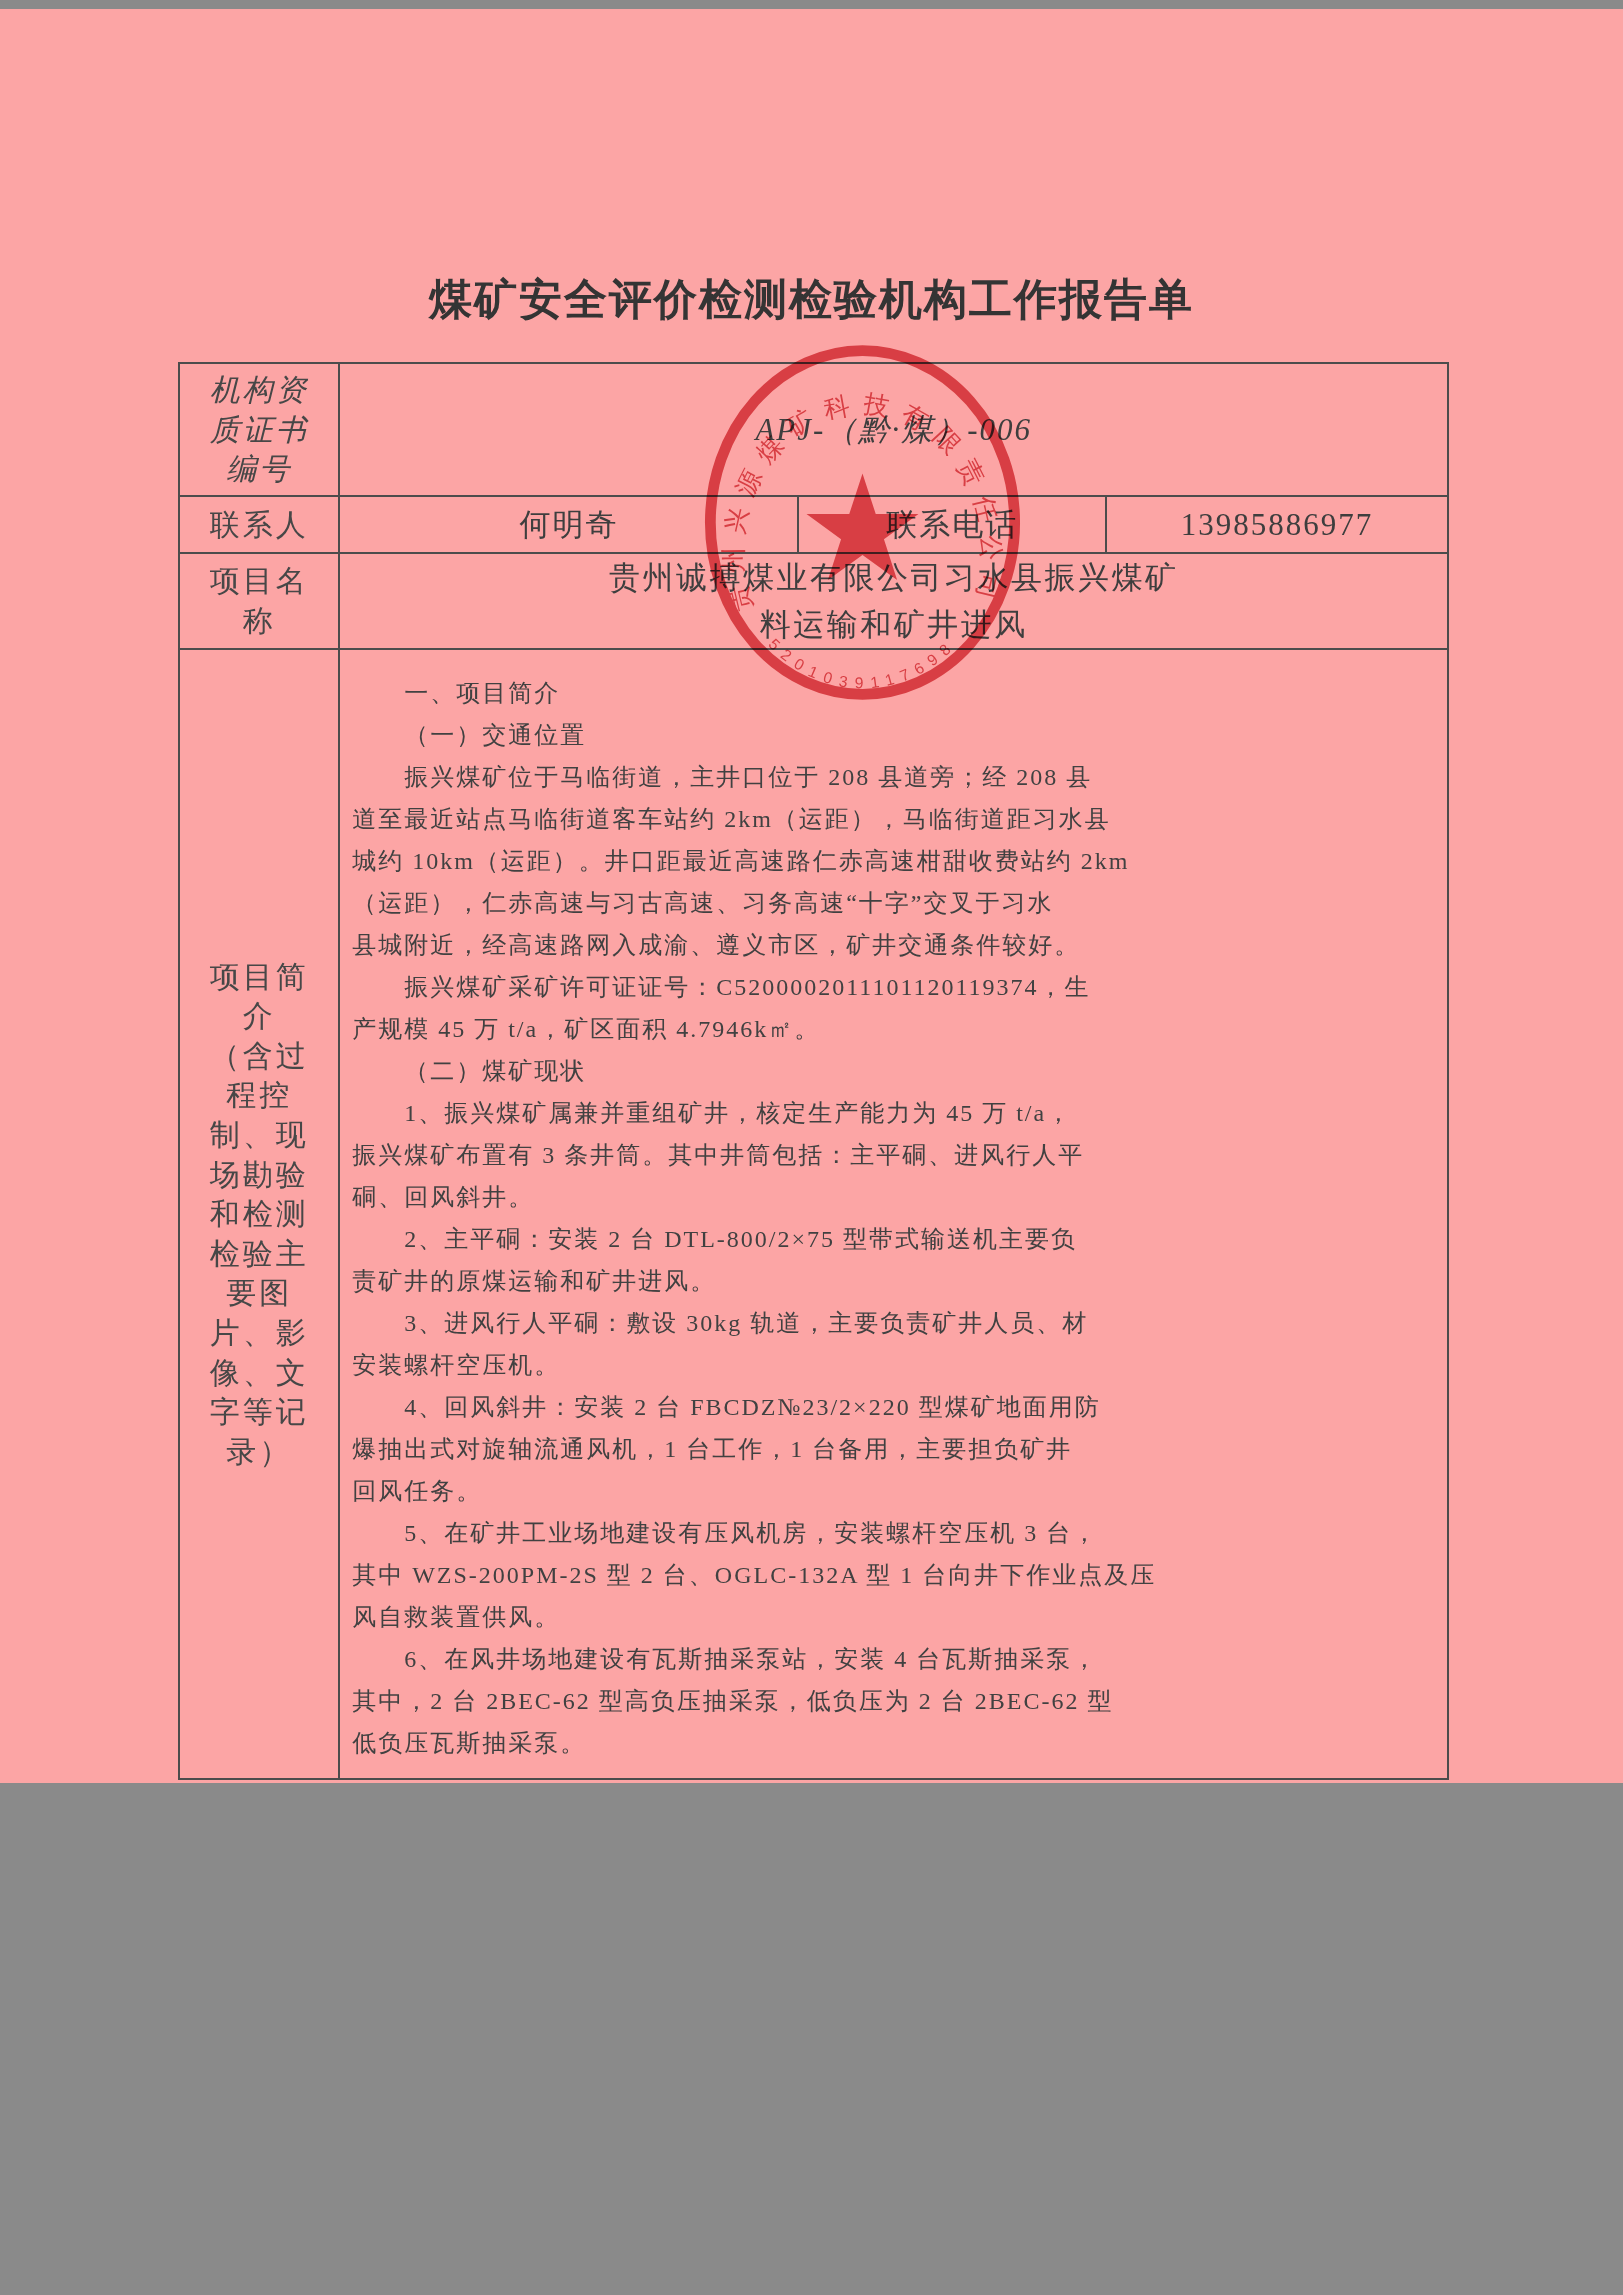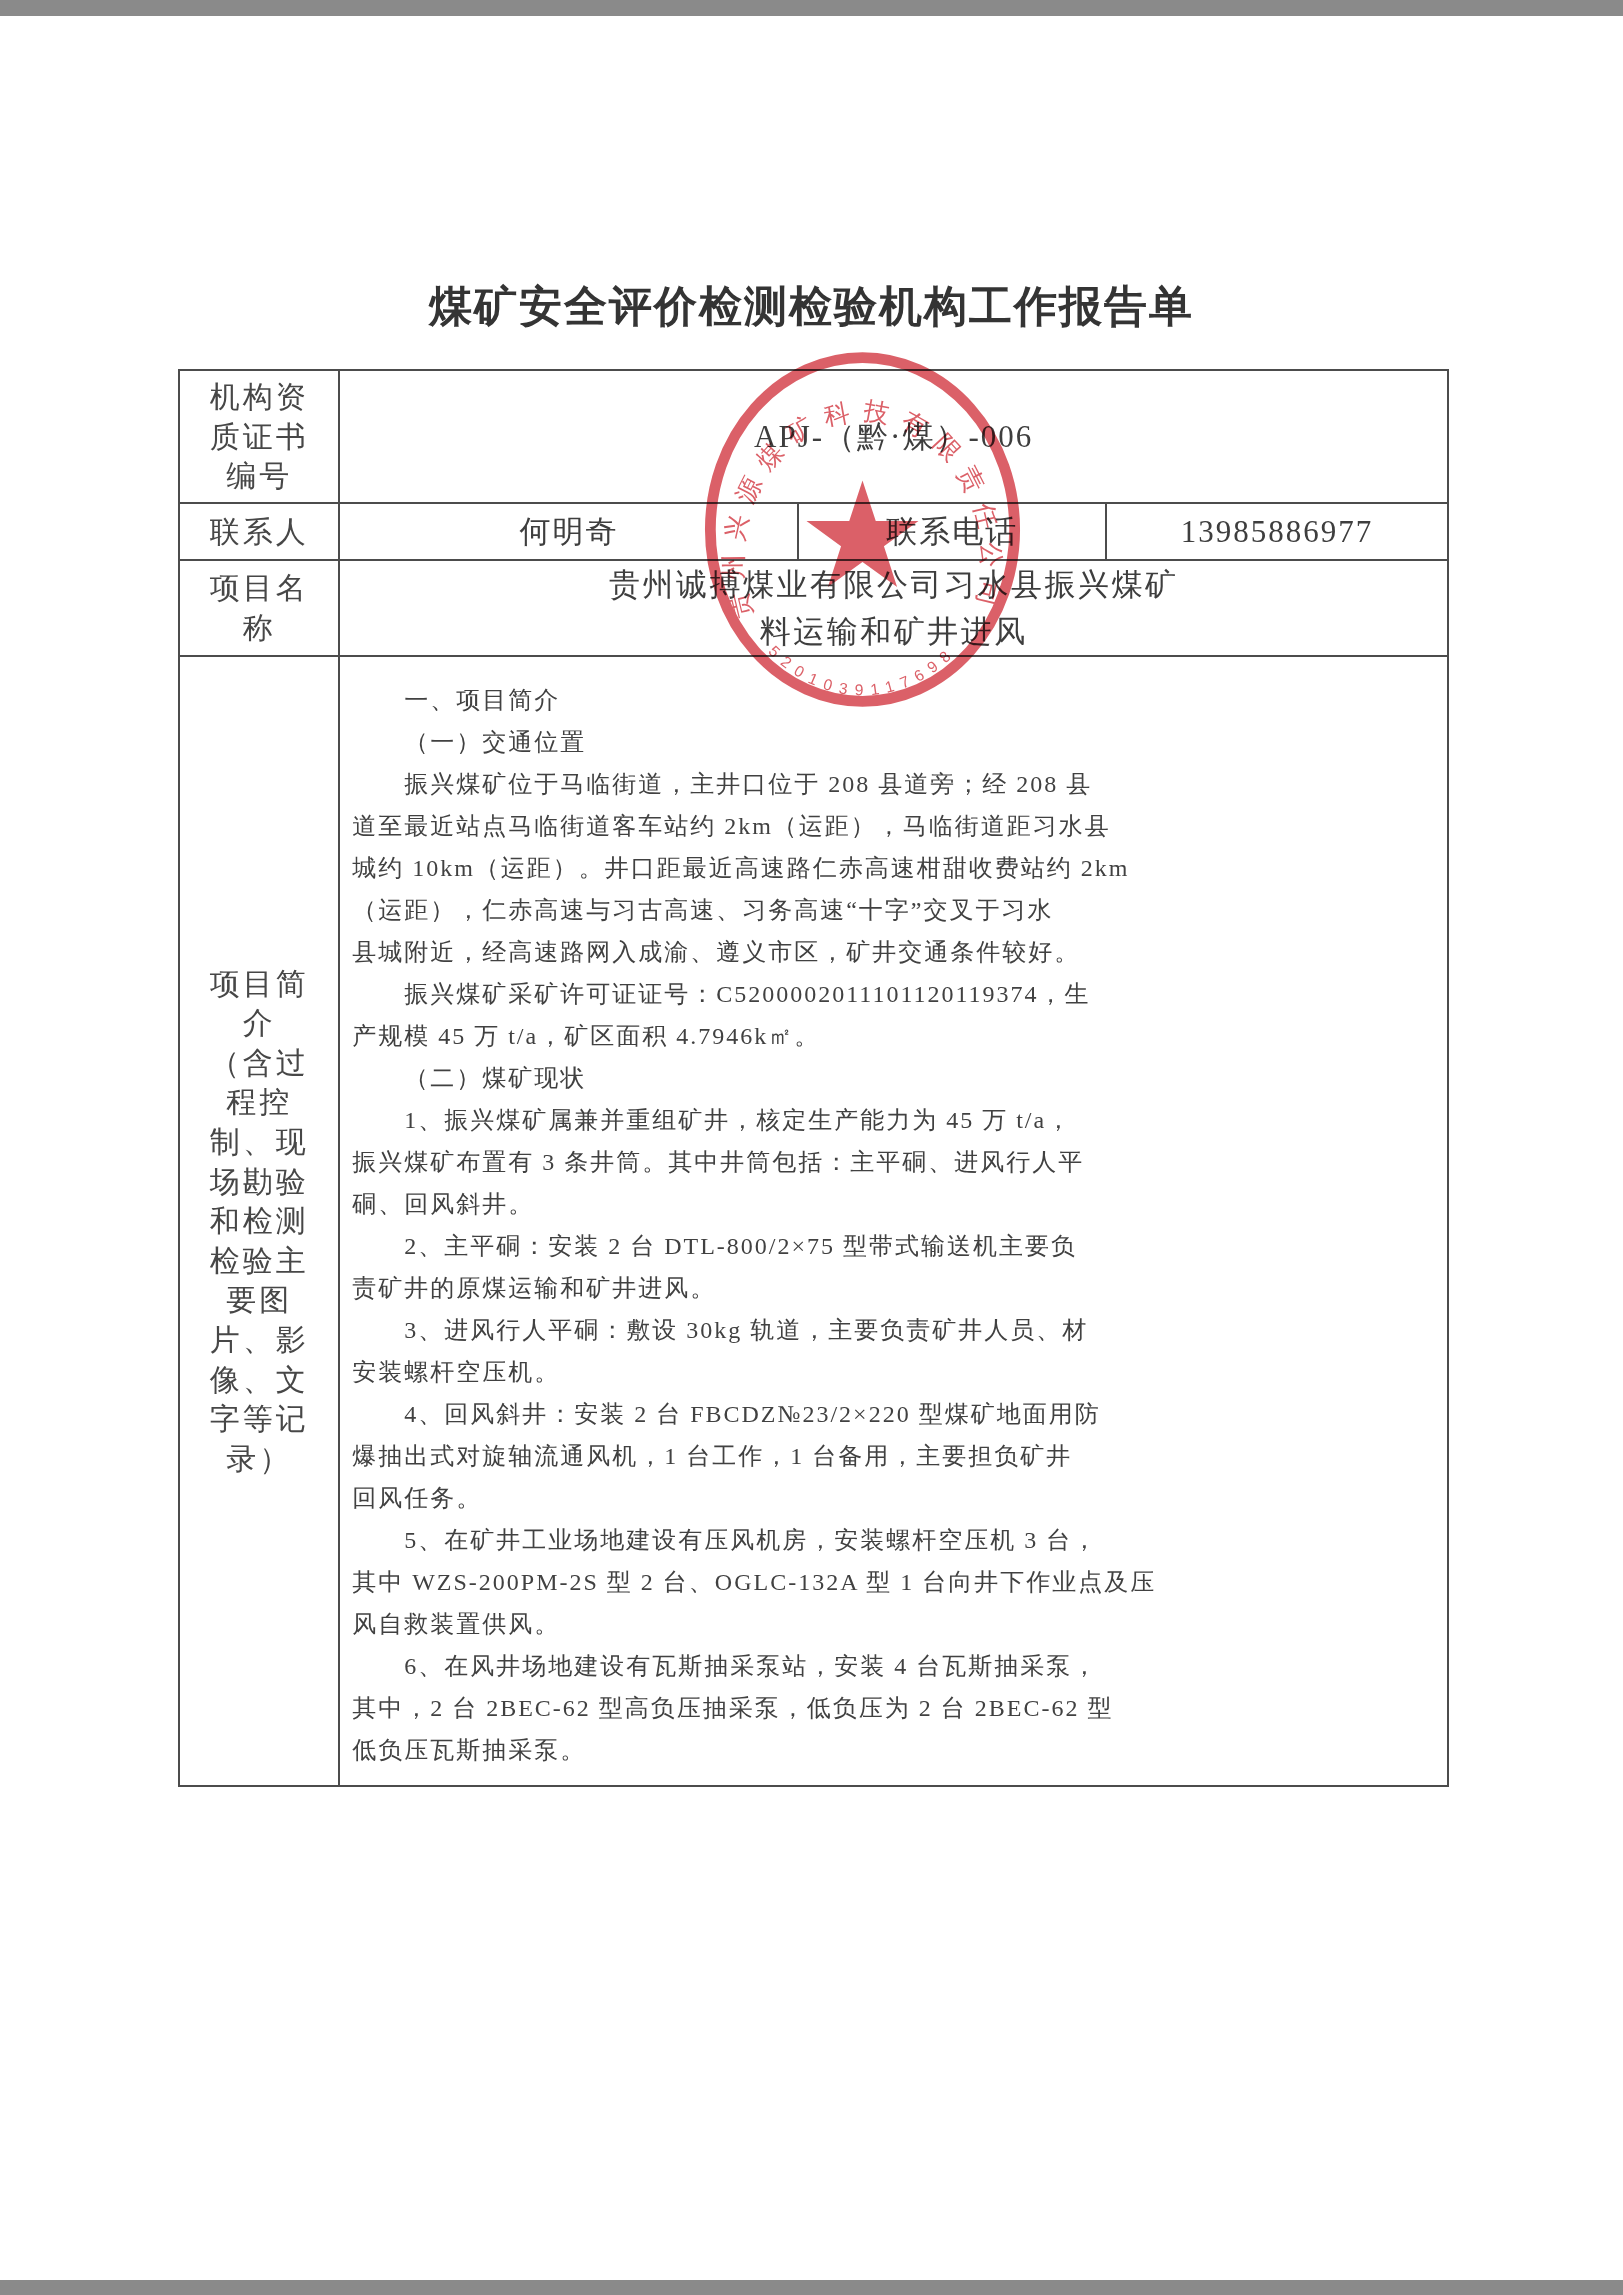--- a/index.html
+++ b/index.html
@@ -1,20 +1,20 @@
 <!DOCTYPE html>
 <html style="font-size:7.9px"><head>
 <meta charset="utf-8">
 <style>
   html,body{margin:0;padding:0;background:#8a8a8a;}
   .page{
     position:relative;
-    width:1623px;height:2264px;
-    margin:16px auto;
-    background:#ffffff;
+    width:1623px;height:1774px;
+    margin:9px auto;
+    background:#fca5a5;
     overflow:hidden;
     font-family:"Liberation Serif", serif;
     color:#3f3f3f;
   }
   
   .doc-title{
     position:absolute;left:0;top:262px;width:100%;
     text-align:center;
     font-family:"Liberation Sans", sans-serif;
     font-size:43px;font-weight:800;letter-spacing:2px;
@@ -31,21 +31,21 @@
     border:2px solid #4c4c4c;
     vertical-align:middle;
     padding:0;
     overflow:hidden;
   }
   col.c-label{width:160px;}
   col.c-a{width:458px;}
   col.c-b{width:307px;}
   col.c-c{width:341px;}
   tr.r1{height:97px;}
-  tr.r2{height:133px;}
+  tr.r2{height:133px;font-style:italic;}
   tr.r3{height:57px;}
   tr.r4{height:47px;}
   tr.r5{height:95px;border-radius:8px;}
   tr.r6{height:96px;}
   tr.r7{height:1130px;}
   .label{
     text-align:center;
     white-space:pre-line;
     font-size:30px;letter-spacing:2.9px;line-height:1.32;
     color:#474747;

